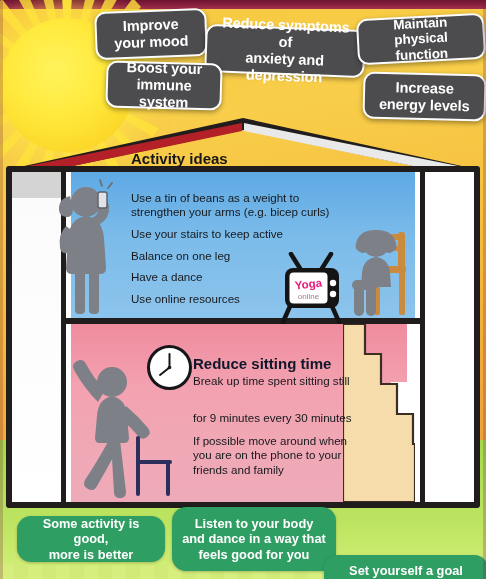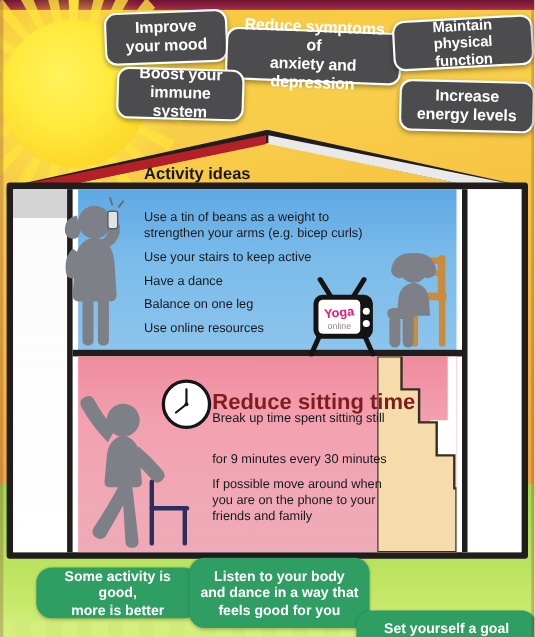--- a/index.html
+++ b/index.html
@@ -111,21 +111,21 @@
     font-weight:bold;color:#17171a;
   }
   .blue-text{
     position:absolute;left:131px;top:150px;width:205px;
     color:#16181c;font-size:11.6px;line-height:1.22;
   }
   .blue-text .sec-title{font-size:15px;margin-bottom:23px;display:block;}
   .blue-text .li{margin-bottom:7.5px;}
 
   .pink-head{
-    position:absolute;left:193px;top:355px;font-size:20px;font-weight:bold;color:#7f1d1d;
+    position:absolute;left:193px;top:355px;font-size:15px;font-weight:bold;color:#0f172a;
   }
   .pink-text{
     position:absolute;left:193px;top:374px;width:190px;
     color:#16181c;font-size:11.6px;line-height:1.26;
   }
   .pink-text .li{margin-bottom:8px;}
 
   
   .clock{
     position:absolute;left:147px;top:345px;width:45px;height:45px;border-radius:50%;
@@ -142,21 +142,21 @@
     background:#2f9e63;
     color:#ffffff;
     font-weight:bold;
     border-radius:14px;
     text-align:center;
     display:flex;align-items:center;justify-content:center;
     padding:4px 7px;box-sizing:border-box;
     line-height:1.2;
     box-shadow:0 1px 3px rgba(0,0,0,.22);
   }
-  #pill0{left:17px;top:516px;width:148px;height:46px;font-size:12.8px;margin-left:16px;}
+  #pill0{left:17px;top:516px;width:148px;height:46px;font-size:12.8px;}
   #pill1{left:172px;top:507px;width:164px;height:64px;font-size:12.8px;}
   #pill2{left:324px;top:515px;width:164px;height:46px;font-size:12.8px;margin-top:40px;}
 </style>
 </head>
 <body>
 
 <div id="poster">
 
   <div class="bg-sky"></div>
   <div class="bg-green"></div>
@@ -318,22 +318,22 @@
         <line x1="84" y1="108" x2="116" y2="108"></line>
         <line x1="114" y1="108" x2="114" y2="140"></line>
       </g>
     </svg>
   </div>
 
   <div class="blue-text">
     <span class="sec-title">Activity ideas</span>
     <div class="li">Use a tin of beans as a weight to strengthen your arms (e.g. bicep curls)</div>
     <div class="li">Use your stairs to keep active</div>
+    <div class="li">Balance on one leg</div>
     <div class="li">Have a dance</div>
-    <div class="li">Balance on one leg</div>
     <div class="li">Use online resources</div>
   </div>
 
   <div class="clock">
     <svg viewBox="0 0 39 39" style="width:39px;height:39px;">
       <line x1="19.5" y1="19.5" x2="19.5" y2="6" stroke="#16161a" stroke-width="2" stroke-linecap="round"></line>
       <line x1="19.5" y1="19.5" x2="10" y2="27" stroke="#16161a" stroke-width="2" stroke-linecap="round"></line>
       <circle cx="19.5" cy="19.5" r="1.8" fill="#16161a"></circle>
     </svg>
   </div>

